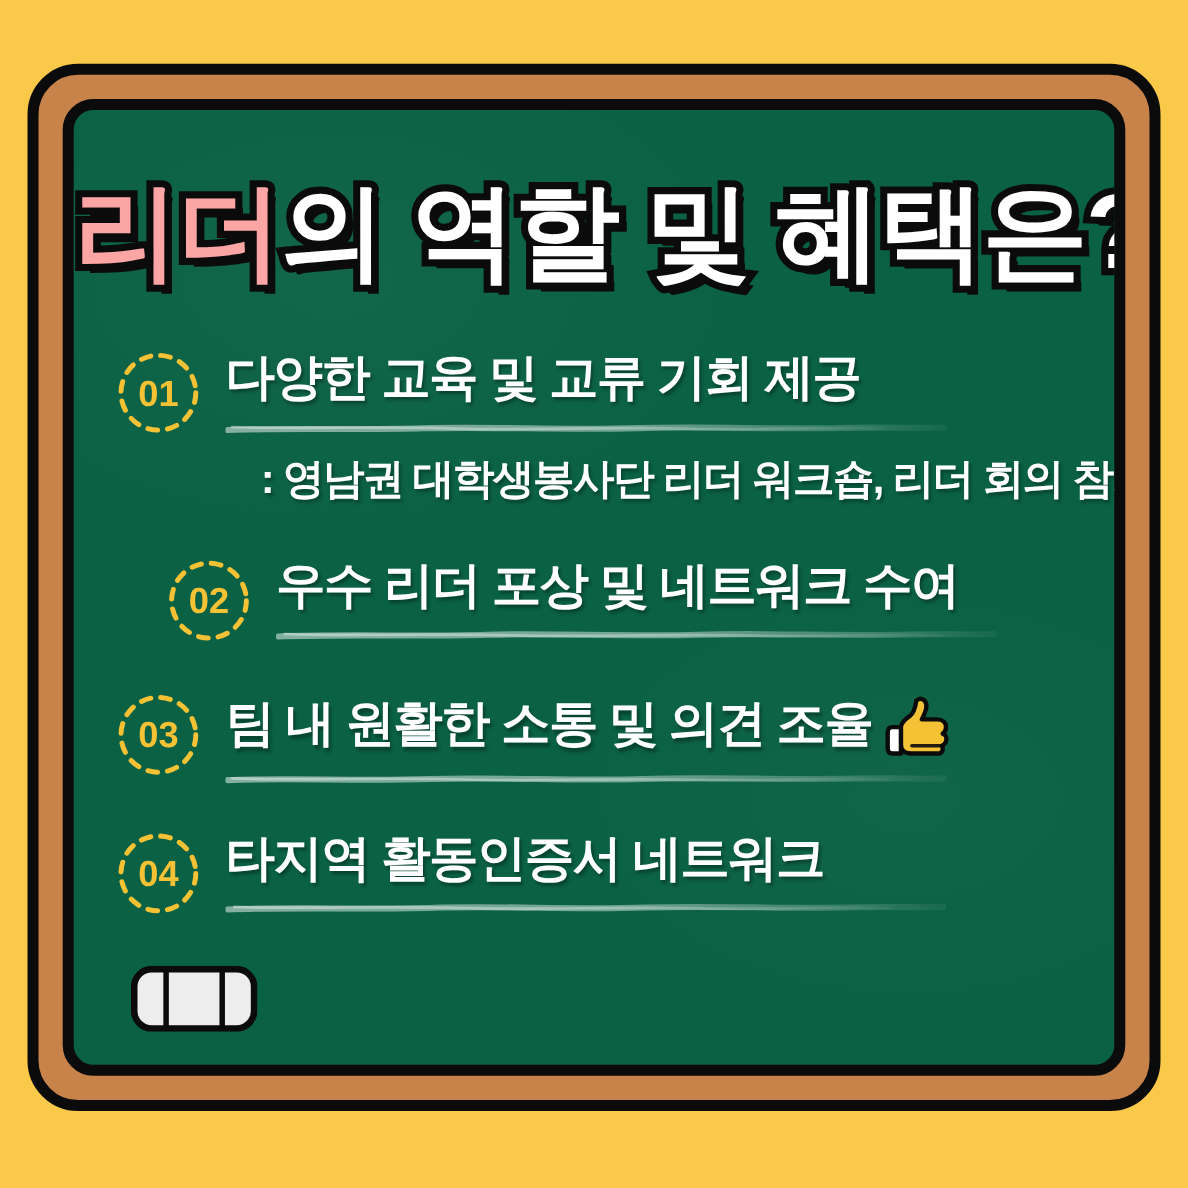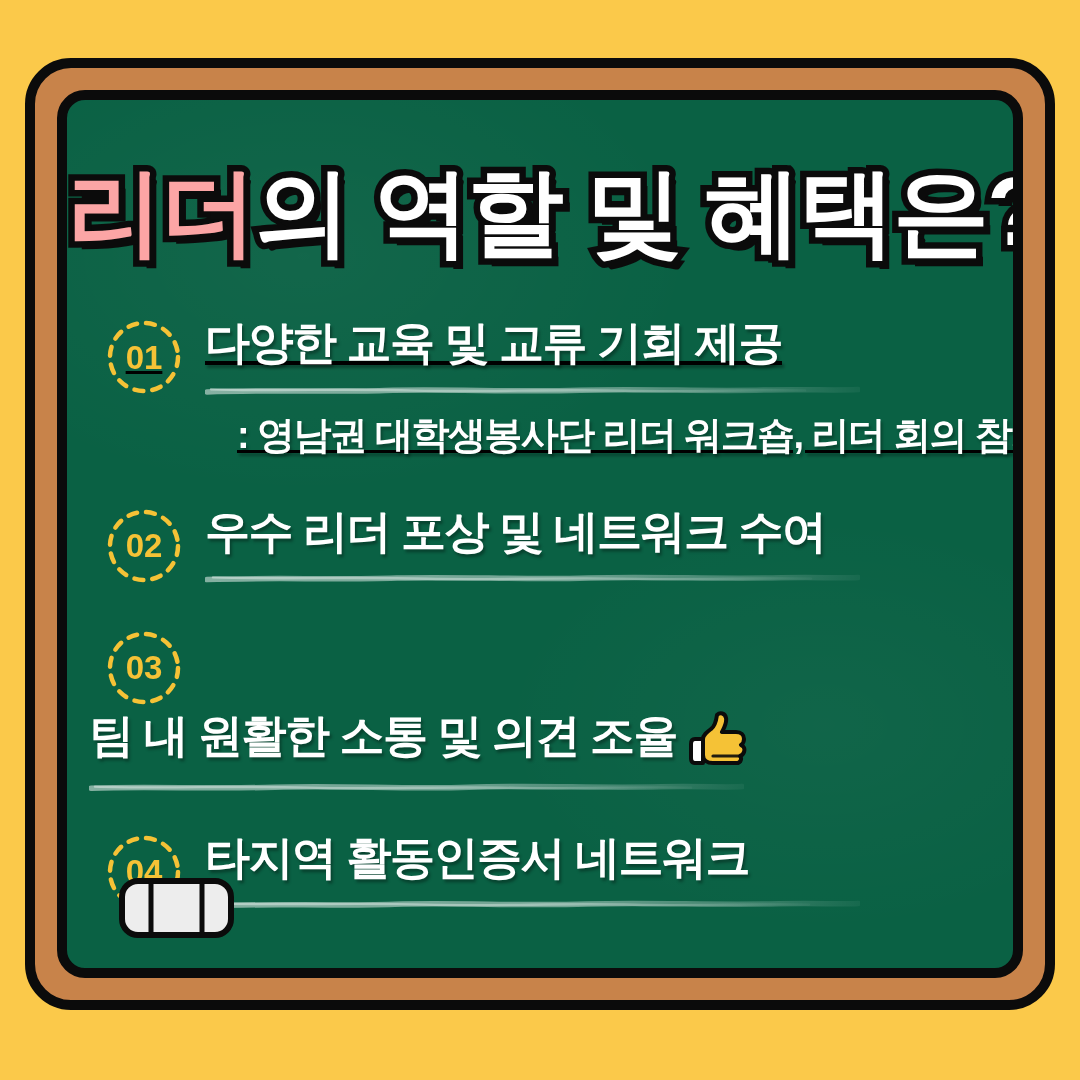--- a/index.html
+++ b/index.html
@@ -161,23 +161,23 @@
     margin-top: 20px;
     margin-left: 32px;
     font-size: 38px;
     font-weight: 700;
     color: #FFFFFF;
     letter-spacing: -1.6px;
     white-space: nowrap;
     text-shadow: 2px 3px 3px rgba(0,0,0,0.30);
   }
 
-  .row-01 { margin-top: 0px; text-decoration: underline; }
-  .row-02 { margin-top: 46px; }
-  .row-03 { margin-top: 44px; flex-direction: column; }
+  .row-01 { margin-top: 0px; }
+  .row-02 { margin-top: 46px; margin-left: 46px; }
+  .row-03 { margin-top: 44px; }
   .row-04 { margin-top: 46px; }
 
   
   .eraser {
     position: absolute;
     left: 52px;
     bottom: 30px;
     width: 115px;
     height: 60px;
     z-index: 4;

